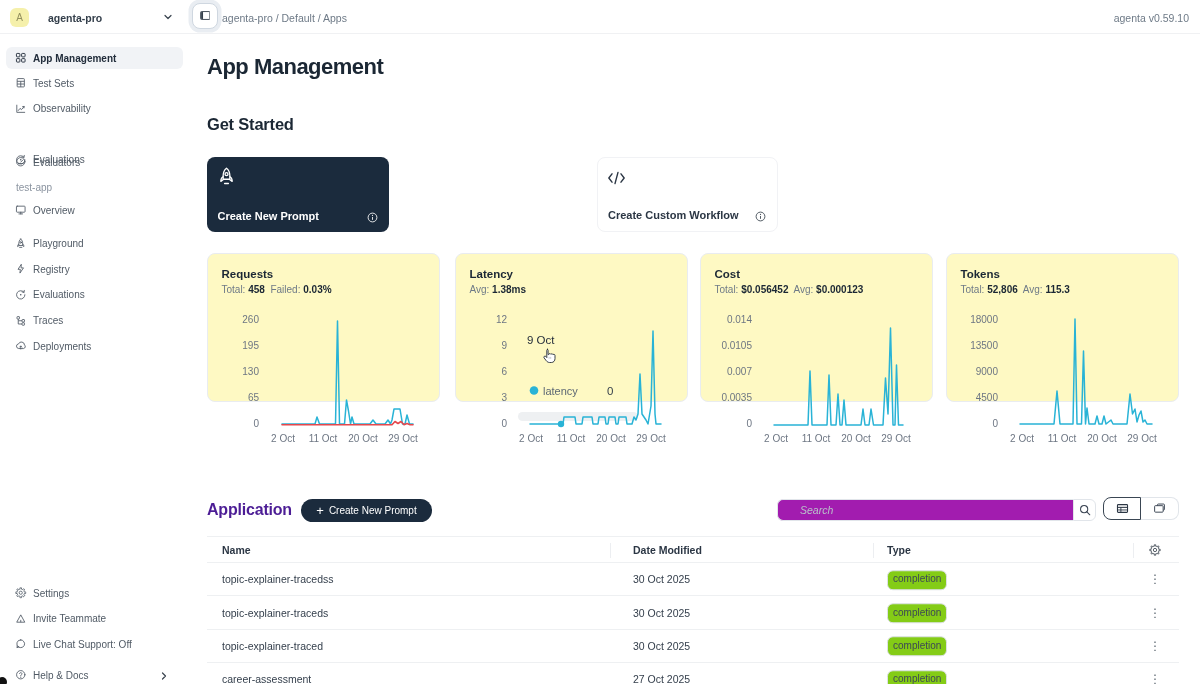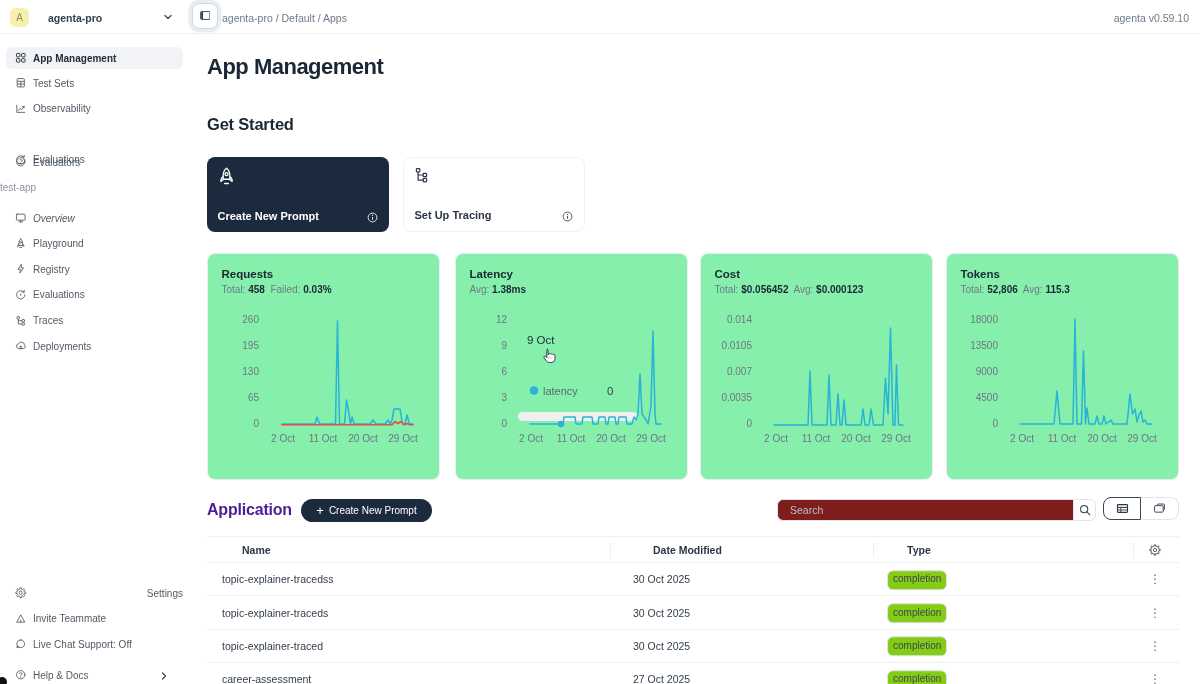--- a/index.html
+++ b/index.html
@@ -14,66 +14,66 @@
   #avatar { position:absolute; left:10px; top:8px; width:19px; height:19px; border-radius:6px;
     background:#f5f0ab; color:#93905e; font-size:10px; text-align:center; line-height:19px; }
   #org { position:absolute; left:36px; top:11.5px; font-size:10.5px; font-weight:bold; color:#333e4a;margin-left:12px; }
   #sb-chev { position:absolute; left:163px; top:12px; }
 
   .menu-item { position:absolute; left:6px; width:177px; height:22px; border-radius:6px;
     display:flex; align-items:center; gap:6.5px; padding-left:9px;
     font-size:10px; color:#505a65; }
   .menu-item.sel { background:#f1f3f6; color:#222d3b; font-weight:bold; }
   .menu-item svg { flex:0 0 auto; }
-  .sb-label { position:absolute; left:0; font-size:10px; color:#8b94a0; }
+  .sb-label { position:absolute; left:16px; font-size:10px; color:#8b94a0; }
 
   
   #topbar { position:absolute; left:185px; top:0; width:1015px; height:34px; border-bottom:1px solid #f0f1f3; background:#fff; }
   #toggle-btn { position:absolute; left:7px; top:2.5px; width:26px; height:26px; border:1.5px solid #cfd7e0; border-radius:8px; background:#fff; box-shadow:0 0 0 3.5px #e9edf2; display:flex; align-items:center; justify-content:center; }
   #crumb { position:absolute; left:37px; top:11px; font-size:11px; color:#6e7a87; }
   #version { position:absolute; right:11px; top:11.5px; font-size:10.5px; color:#6e7a87; }
 
   
   #h1 { position:absolute; left:207px; top:54px; font-size:22px; font-weight:bold; color:#1b2734; letter-spacing:-0.5px; }
   #h2 { position:absolute; left:207px; top:114.5px; font-size:16.5px; font-weight:bold; color:#1b2734; letter-spacing:-0.2px; }
 
   
   .gs-card { position:absolute; top:157px; width:181.5px; height:75px; border-radius:8px; background:#fff; border:1px solid #f1f2f5; }
   .gs-card.dark { background:#1b2b3d; border:none; }
   .gs-label { position:absolute; left:10.5px; bottom:10px; font-size:11px; font-weight:bold; color:#2b3644; }
   .gs-card.dark .gs-label { color:#fff; }
   .gs-icon { position:absolute; left:11px; top:10.5px; }
   .gs-info { position:absolute; right:11px; bottom:9px; }
 
   
-  .ch-card { position:absolute; top:253px; width:233px; height:227px; border-radius:8px; border:1px solid #e9ecf0; background:#86efac; }
+  .ch-card { position:absolute; top:253px; width:233px; height:149px; border-radius:8px; border:1px solid #e9ecf0; background:#fef9c3; }
   .ch-title { position:absolute; left:13.5px; top:14px; font-size:11.5px; font-weight:bold; color:#1b2734; }
   .ch-sub { position:absolute; left:13.5px; top:30px; font-size:10px; color:#6e7a87; }
   .ch-sub b { color:#1b2734; }
   .ch-svg { position:absolute; left:0; top:46px; }
 
   
   #app-title { position:absolute; left:207px; top:501px; font-size:16px; font-weight:bold; color:#4c1d95; letter-spacing:-0.2px; }
   #new-btn { position:absolute; left:301px; top:499px; width:131px; height:23px; border-radius:11.5px; background:#1b2b3d; color:#fff; font-size:10px; display:flex; align-items:center; justify-content:center; gap:5px; }
-  #search { position:absolute; left:777px; top:499px; width:296px; height:22px; border:1px solid #e1e5ea; border-right:none; border-radius:6px 0 0 6px; background:#7f1d1d; font-size:10.5px; color:#b9c1ca; line-height:20px; padding-left:12px; }
+  #search { position:absolute; left:777px; top:499px; width:296px; height:22px; border:1px solid #e1e5ea; border-right:none; border-radius:6px 0 0 6px; background:#a21caf; font-size:10.5px; color:#b9c1ca; line-height:20px; padding-left:22px;font-style:italic; }
   #search-btn { position:absolute; left:1073px; top:499px; width:23px; height:22px; border:1px solid #e1e5ea; border-radius:0 6px 6px 0; background:#fff; display:flex; align-items:center; justify-content:center; }
   #seg { position:absolute; left:1103px; top:497px; width:76px; height:23px; }
   #seg .b1 { position:absolute; left:0; top:0; width:38px; height:23px; border:1.5px solid #3a4653; border-radius:8px 0 0 8px; background:#fff; display:flex; align-items:center; justify-content:center; }
   #seg .b2 { position:absolute; left:38px; top:0; width:38px; height:23px; border:1px solid #e1e5ea; border-left:none; border-radius:0 8px 8px 0; background:#fff; display:flex; align-items:center; justify-content:center; }
 
   
   #table { position:absolute; left:207px; top:536px; width:972px; }
   .tr { position:relative; border-bottom:1px solid #eef0f2; }
   .th { height:27px; border-top:1px solid #eef0f2; }
   .td-row { height:33.4px; }
   .c-name { position:absolute; left:15px; top:50%; transform:translateY(-50%); font-size:10.5px; color:#333e4b; }
   .c-date { position:absolute; left:426px; top:50%; transform:translateY(-50%); font-size:10.5px; color:#333e4b; }
   .c-type { position:absolute; left:680px; top:50%; transform:translateY(-50%); }
   .c-act  { position:absolute; left:942px; top:50%; transform:translateY(-50%); }
-  .th .c-name, .th .c-date, .th .c-type { font-weight:bold; font-size:10.5px; color:#2b3644;margin-left:20px; }
+  .th .c-name, .th .c-date, .th .c-type { font-weight:bold; font-size:10.5px; color:#2b3644; }
   .th .sep { position:absolute; top:6px; height:15px; width:1px; background:#eceef1; }
   .tag { display:inline-block; border:1px solid #dde1e6; background:#84cc16; border-radius:6px; font-size:10px; color:#3d4855; padding:2.5px 5px 3.5px; line-height:12px; }
   .dots { color:#5c6670; font-size:12px; letter-spacing:0; }
 
   svg { display:block; }
 </style>
 </head>
 <body>
 <div id="app">
 
@@ -132,21 +132,21 @@
           <svg width="11.5" height="11.5" viewBox="0 0 16 16">
             <g fill="none" stroke="#505a65" stroke-width="1.2" stroke-linecap="round" stroke-linejoin="round">
               <path d="M12.6 4.6 A5.8 5.8 0 1 0 13.8 8"></path>
               <path d="M12.9 1.9 L12.6 4.7 L9.9 4.1"></path>
               <circle cx="8" cy="8" r="1.1" fill="#505a65" stroke="none"></circle>
             </g>
           </svg>
           <span>Evaluations</span>
         </div>
         <div class="sb-label" style="top: 182px;">test-app</div>
-        <div class="menu-item" style="top: 207px; font-style: italic;">
+        <div class="menu-item" style="top: 199px;">
           <svg width="11.5" height="11.5" viewBox="0 0 16 16">
             <g fill="none" stroke="#505a65" stroke-width="1.2" stroke-linecap="round">
               <rect x="2" y="3" width="12" height="8.4" rx="1"></rect>
               <line x1="5.5" y1="13.8" x2="10.5" y2="13.8"></line>
               <line x1="8" y1="11.4" x2="8" y2="13.8"></line>
             </g>
           </svg>
           <span>Overview</span>
         </div>
         <div class="menu-item" style="top: 232.5px;">
@@ -192,21 +192,21 @@
         <div class="menu-item" style="top: 335px;">
           <svg width="11.5" height="11.5" viewBox="0 0 16 16">
             <g fill="none" stroke="#505a65" stroke-width="1.2" stroke-linecap="round" stroke-linejoin="round">
               <path d="M4.5 11.8 A3.2 3.2 0 0 1 4.9 5.5 A4.3 4.3 0 0 1 13.2 7 A2.7 2.7 0 0 1 12.3 11.8 Z"></path>
               <path d="M8 12.5 L8 8.5"></path>
               <path d="M6.5 9.8 L8 8.3 L9.5 9.8"></path>
             </g>
           </svg>
           <span>Deployments</span>
         </div>
-        <div class="menu-item" style="top: 582px; justify-content: space-between;">
+        <div class="menu-item" style="top: 582px;">
           <svg width="11.5" height="11.5" viewBox="0 0 16 16">
             <g fill="none" stroke="#505a65" stroke-width="1.1" stroke-linejoin="round">
               <path d="M14.79 6.79 A6.9 6.9 0 0 1 14.79 9.21 L13.02 8.90 A5.1 5.1 0 0 1 12.18 10.92 L13.66 11.95 A6.9 6.9 0 0 1 11.95 13.66 L10.92 12.18 A5.1 5.1 0 0 1 8.90 13.02 L9.21 14.79 A6.9 6.9 0 0 1 6.79 14.79 L7.10 13.02 A5.1 5.1 0 0 1 5.08 12.18 L4.05 13.66 A6.9 6.9 0 0 1 2.34 11.95 L3.82 10.92 A5.1 5.1 0 0 1 2.98 8.90 L1.21 9.21 A6.9 6.9 0 0 1 1.21 6.79 L2.98 7.10 A5.1 5.1 0 0 1 3.82 5.08 L2.34 4.05 A6.9 6.9 0 0 1 4.05 2.34 L5.08 3.82 A5.1 5.1 0 0 1 7.10 2.98 L6.79 1.21 A6.9 6.9 0 0 1 9.21 1.21 L8.90 2.98 A5.1 5.1 0 0 1 10.92 3.82 L11.95 2.34 A6.9 6.9 0 0 1 13.66 4.05 L12.18 5.08 A5.1 5.1 0 0 1 13.02 7.10 Z"></path>
               <circle cx="8" cy="8" r="2.2"></circle>
             </g>
           </svg>
           <span>Settings</span>
         </div>
         <div class="menu-item" style="top: 607.5px;">
           <svg width="11.5" height="11.5" viewBox="0 0 16 16">
@@ -265,31 +265,29 @@
         <path d="M6.2 15.6 L9.8 15.6"></path>
       </g>
     </svg>
     <div class="gs-label">Create New Prompt</div>
     <svg class="gs-info" width="11" height="11" viewBox="0 0 14 14">
         <circle cx="7" cy="7" r="5.6" fill="none" stroke="#fff" stroke-width="1.1"></circle>
         <line x1="7" y1="6.3" x2="7" y2="10" stroke="#fff" stroke-width="1.1"></line>
         <circle cx="7" cy="4.2" r="0.8" fill="#fff"></circle>
       </svg>
   </div>
-  <div class="gs-card" style="left:403px;">
-    <svg class="gs-icon" width="17" height="18" viewBox="0 0 20 20" style="left:8.5px; top:7.5px;">
-      <g fill="none" stroke="#2b3644" stroke-width="1.4" stroke-linecap="round" stroke-linejoin="round">
-        <rect x="4" y="2.5" width="4" height="4" rx="0.8"></rect>
-        <rect x="12" y="8" width="4" height="4" rx="0.8"></rect>
-        <rect x="12" y="14" width="4" height="4" rx="0.8"></rect>
-        <path d="M6 6.5 L6 10 L12 10"></path>
-        <path d="M6 10 L6 16 L12 16"></path>
+  <div class="gs-card" style="left:596.5px;">
+    <svg class="gs-icon" width="19" height="14" viewBox="0 0 20 15" style="left:9.5px; top:13px;">
+      <g fill="none" stroke="#2b3644" stroke-width="1.5" stroke-linecap="round" stroke-linejoin="round">
+        <path d="M5.2 3 L1.8 7.5 L5.2 12"></path>
+        <path d="M14.8 3 L18.2 7.5 L14.8 12"></path>
+        <path d="M11.6 1.5 L8.4 13.5"></path>
       </g>
     </svg>
-    <div class="gs-label">Set Up Tracing</div>
+    <div class="gs-label">Create Custom Workflow</div>
     <svg class="gs-info" width="11" height="11" viewBox="0 0 14 14">
         <circle cx="7" cy="7" r="5.6" fill="none" stroke="#39434e" stroke-width="1.1"></circle>
         <line x1="7" y1="6.3" x2="7" y2="10" stroke="#39434e" stroke-width="1.1"></line>
         <circle cx="7" cy="4.2" r="0.8" fill="#39434e"></circle>
       </svg>
   </div>
 
   <div class="ch-card" style="left:207px;">
     <div class="ch-title">Requests</div>
     <div class="ch-sub">Total: <b>458</b>&nbsp; Failed: <b>0.03%</b></div>

